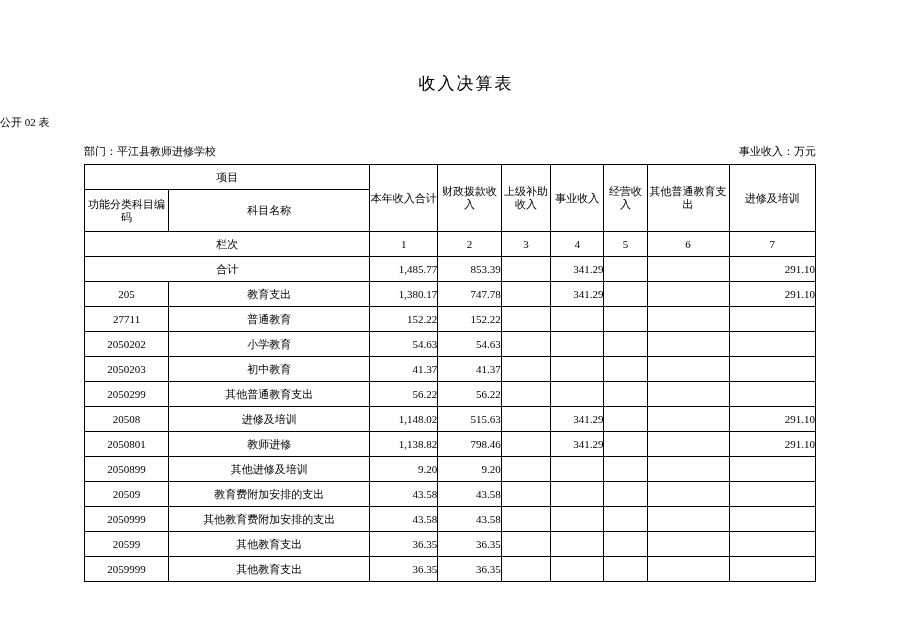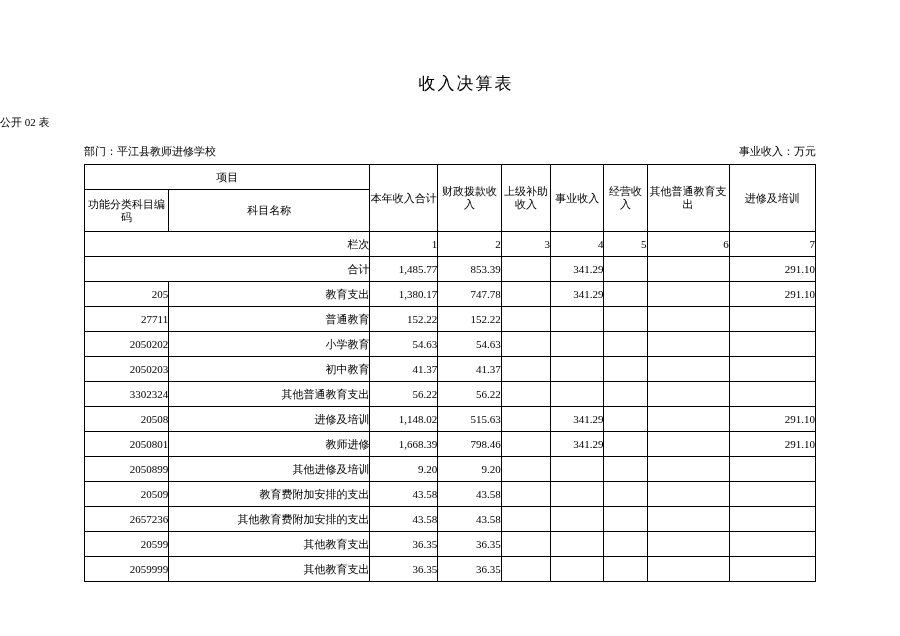--- a/index.html
+++ b/index.html
@@ -51,23 +51,23 @@
     font-size: 11px;
   }
   table.fin td, table.fin th {
     border: 1px solid #000000;
     padding: 0;
     height: 24px;
     font-weight: normal;
     font-size: 11px;
     vertical-align: middle;
   }
-  .c-center { text-align: right; }
+  .c-center { text-align: center; }
   .c-right  { text-align: right; padding-right: 6px; }
-  .c-left   { text-align: right; padding-left: 8px; margin-top: 32px; }
+  .c-left   { text-align: center; padding-left: 8px; margin-top: 32px; }
   .hdr-item { text-align: center; }
   .hdr-tall { height: 42px; }
   .bold { font-weight: bold; }
   .indent1 { padding-left: 22px; }
   .vert-head {
     text-align: center;
     line-height: 1.15;
     font-size: 11px;
   }
   .row-h { height: 25px; }
@@ -173,21 +173,21 @@
           <td class="c-left indent1">初中教育</td>
           <td class="c-right num">41.37</td>
           <td class="c-right num">41.37</td>
           <td class="c-right num"></td>
           <td class="c-right num"></td>
           <td class="c-right num"></td>
           <td class="c-right num"></td>
           <td class="c-right num"></td>
         </tr>
         <tr class="row-h">
-          <td class="c-left">3302324</td>
+          <td class="c-left">2050299</td>
           <td class="c-left indent1">其他普通教育支出</td>
           <td class="c-right num">56.22</td>
           <td class="c-right num">56.22</td>
           <td class="c-right num"></td>
           <td class="c-right num"></td>
           <td class="c-right num"></td>
           <td class="c-right num"></td>
           <td class="c-right num"></td>
         </tr>
         <tr class="row-h">
@@ -197,21 +197,21 @@
           <td class="c-right num">515.63</td>
           <td class="c-right num"></td>
           <td class="c-right num">341.29</td>
           <td class="c-right num"></td>
           <td class="c-right num"></td>
           <td class="c-right num">291.10</td>
         </tr>
         <tr class="row-h">
           <td class="c-left">2050801</td>
           <td class="c-left indent1">教师进修</td>
-          <td class="c-right num">1,668.39</td>
+          <td class="c-right num">1,138.82</td>
           <td class="c-right num">798.46</td>
           <td class="c-right num"></td>
           <td class="c-right num">341.29</td>
           <td class="c-right num"></td>
           <td class="c-right num"></td>
           <td class="c-right num">291.10</td>
         </tr>
         <tr class="row-h">
           <td class="c-left">2050899</td>
           <td class="c-left indent1">其他进修及培训</td>
@@ -228,21 +228,21 @@
           <td class="c-left">教育费附加安排的支出</td>
           <td class="c-right num">43.58</td>
           <td class="c-right num">43.58</td>
           <td class="c-right num"></td>
           <td class="c-right num"></td>
           <td class="c-right num"></td>
           <td class="c-right num"></td>
           <td class="c-right num"></td>
         </tr>
         <tr class="row-h">
-          <td class="c-left">2657236</td>
+          <td class="c-left">2050999</td>
           <td class="c-left indent1">其他教育费附加安排的支出</td>
           <td class="c-right num">43.58</td>
           <td class="c-right num">43.58</td>
           <td class="c-right num"></td>
           <td class="c-right num"></td>
           <td class="c-right num"></td>
           <td class="c-right num"></td>
           <td class="c-right num"></td>
         </tr>
         <tr class="row-h">

